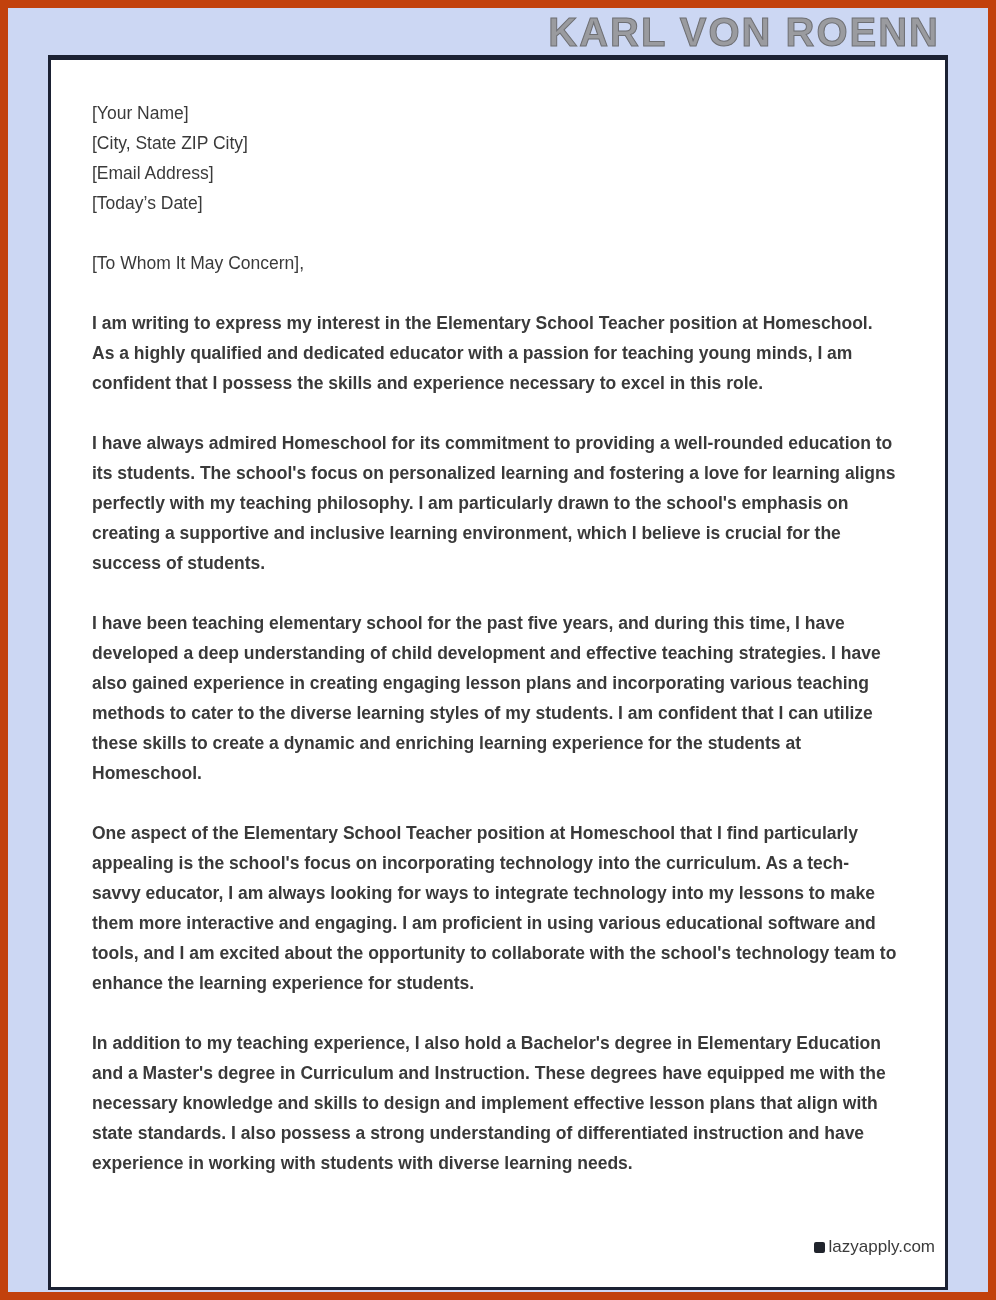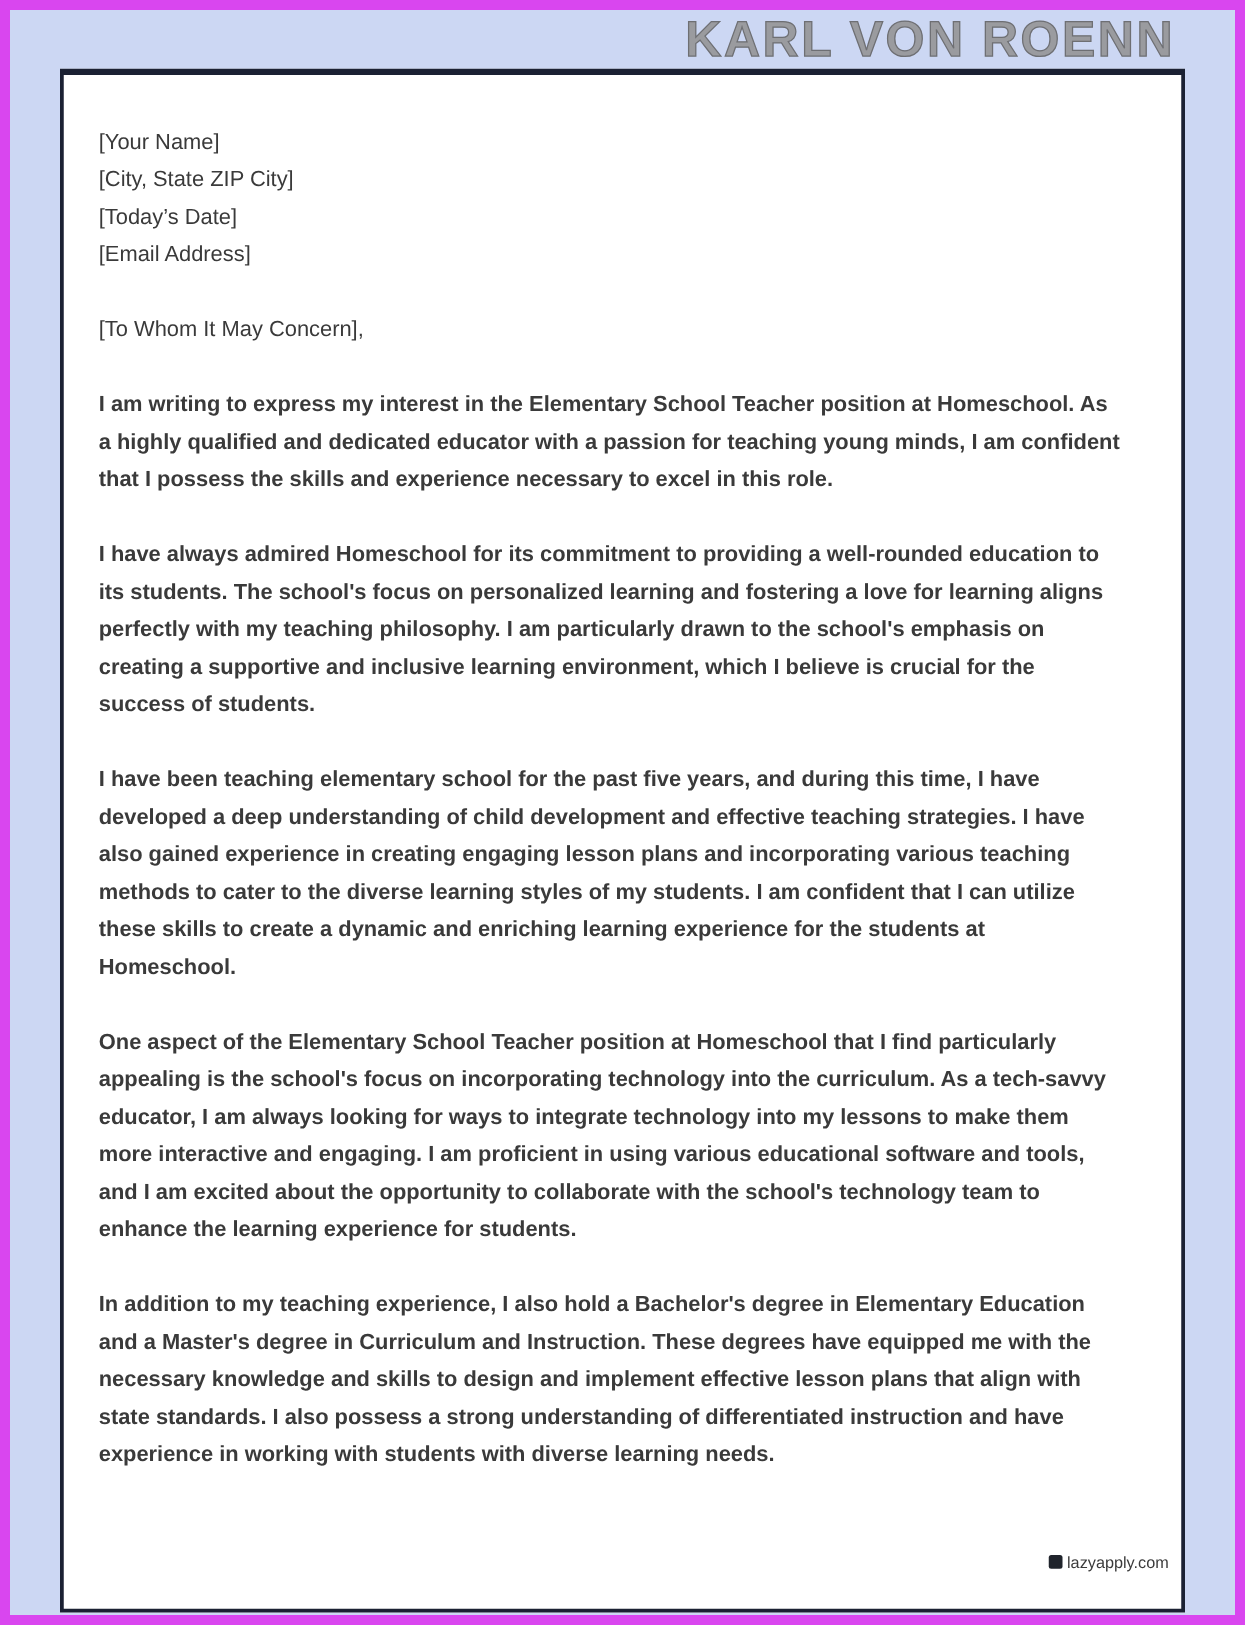--- a/index.html
+++ b/index.html
@@ -8,21 +8,21 @@
     background: #e9edf8;
     font-family: "Liberation Sans", sans-serif;
   }
 
   .frame {
     position: relative;
     width: 996px;
     height: 1300px;
     box-sizing: border-box;
     background: #ccd7f3;
-    border: 8px solid #d946ef;
+    border: 8px solid #c2410c;
     overflow: hidden;
   }
 
   .header {
     position: absolute;
     top: 0;
     left: 0;
     right: 40px;
     height: 47px;
   }
@@ -44,21 +44,21 @@
   .document {
     position: absolute;
     left: 40px;
     right: 40px;
     top: 47px;
     bottom: 2px;
     box-sizing: border-box;
     background: #ffffff;
     border: 3px solid #1b2133;
     border-top-width: 5px;
-    padding: 38px 48px 20px 28px;
+    padding: 38px 48px 20px 41px;
     overflow: hidden;
   }
 
   .document p {
     margin: 0;
     font-size: 17.5px;
     line-height: 30px;
     color: #3a3a3a;
   }
 
@@ -70,21 +70,21 @@
     margin-top: 30px !important;
     font-weight: bold;
   }
 
   .watermark {
     position: absolute;
     right: 10px;
     bottom: 30px;
     display: flex;
     align-items: center;
-    font-size: 13px;
+    font-size: 17px;
     color: #3b3b3b;
     cursor: pointer;
     margin-top: 28px;
   }
 
   .wm-icon {
     display: inline-block;
     width: 11px;
     height: 11px;
     background: #20242c;
@@ -99,22 +99,22 @@
 
   <div class="header">
     <h1 class="brand">KARL VON ROENN</h1>
   </div>
 
   <div class="document">
 
     <div class="contact-block">
       <p>[Your Name]</p>
       <p>[City, State ZIP City]</p>
+      <p>[Email Address]</p>
       <p>[Today’s Date]</p>
-      <p>[Email Address]</p>
     </div>
 
     <p class="salutation">[To Whom It May Concern],</p>
 
     <p class="para">I am writing to express my interest in the Elementary School Teacher position at Homeschool. As a highly qualified and dedicated educator with a passion for teaching young minds, I am confident that I possess the skills and experience necessary to excel in this role.</p>
 
     <p class="para">I have always admired Homeschool for its commitment to providing a well-rounded education to its students. The school's focus on personalized learning and fostering a love for learning aligns perfectly with my teaching philosophy. I am particularly drawn to the school's emphasis on creating a supportive and inclusive learning environment, which I believe is crucial for the success of students.</p>
 
     <p class="para">I have been teaching elementary school for the past five years, and during this time, I have developed a deep understanding of child development and effective teaching strategies. I have also gained experience in creating engaging lesson plans and incorporating various teaching methods to cater to the diverse learning styles of my students. I am confident that I can utilize these skills to create a dynamic and enriching learning experience for the students at Homeschool.</p>
 

